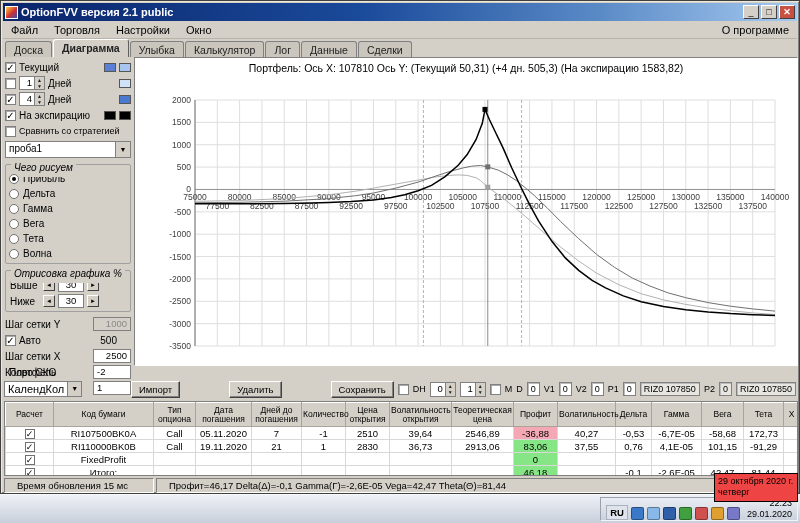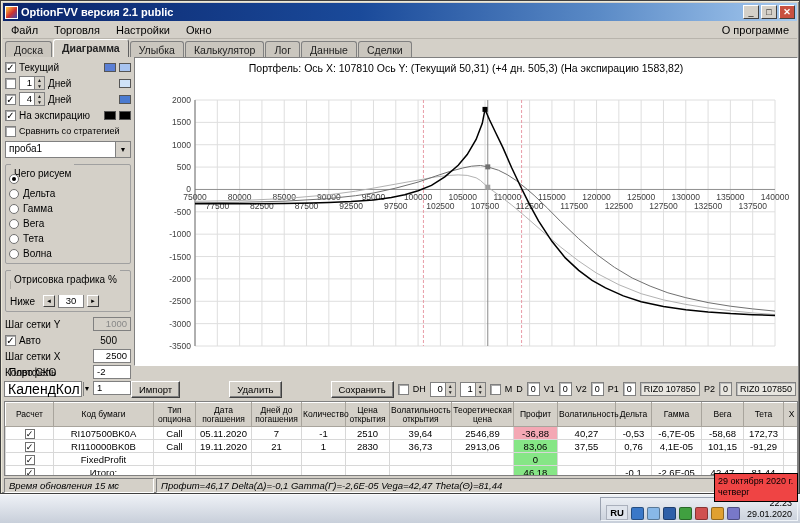--- a/index.html
+++ b/index.html
@@ -38,21 +38,21 @@
     font-size:10px;line-height:9px;text-align:center;color:#000;flex:0 0 auto;}
   .chip{width:12px;height:9px;border:1px solid #555;flex:0 0 auto;}
   .spin{display:flex;align-items:stretch;height:14px;border:1px solid #808080;background:#fff;}
   .spin .val{min-width:14px;padding:0 2px;font-size:9.5px;line-height:12px;text-align:right;}
   .spin .arrows{display:flex;flex-direction:column;width:10px;border-left:1px solid #808080;background:#d4d0c8;}
   .spin .arrows span{flex:1;font-size:5px;line-height:6px;text-align:center;color:#222;}
   .combo{display:flex;height:17px;border:1px solid #808080;background:#fff;margin:2px 1px;}
   .combo .val{flex:1;padding:1px 3px;font-size:10px;}
   .combo .drop{width:15px;background:#d4d0c8;border-left:1px solid #808080;text-align:center;font-size:7px;line-height:15px;}
   .groupbox{position:relative;border:1px solid #a0a0a0;border-radius:2px;margin:6px 1px 4px;padding:6px 3px 2px;}
-  .gb-label{position:absolute;top:-7px;left:5px;background:#d4d0c8;padding:10px 3px;font-size:10px;}
+  .gb-label{position:absolute;top:-7px;left:5px;background:#d4d0c8;padding:4px 3px;font-size:10px;font-style:italic;}
   .radio-row{display:flex;align-items:center;gap:4px;height:15px;}
   .radio{width:10px;height:10px;border:1px solid #707070;border-radius:50%;background:#fff;position:relative;flex:0 0 auto;}
   .radio.sel::after{content:"";position:absolute;left:2px;top:2px;width:4px;height:4px;border-radius:50%;background:#000;}
   .arrowbtn{width:12px;height:12px;background:#d4d0c8;border:1px solid;border-color:#fff #404040 #404040 #fff;
     font-size:6px;line-height:10px;text-align:center;}
   .numbox{background:#fff;border:1px solid #808080;font-size:9.5px;padding:0 3px;height:14px;line-height:12px;min-width:26px;}
   .numbox.dis{background:#d4d0c8;color:#888;}
   .lbl{white-space:nowrap;}
 
   
@@ -77,21 +77,21 @@
     font-size:8.5px;font-weight:normal;padding:1px;line-height:1.05;height:24px;}
   td{border:1px solid #d8d8d8;font-size:9.5px;padding:0 2px;height:13px;text-align:center;white-space:nowrap;overflow:hidden;}
   td.p-neg{background:#f4a8b4;}
   td.p-pos{background:#86e686;}
   .tbl-cb{display:inline-block;width:10px;height:10px;background:#fff;border:1px solid #707070;
     font-size:9px;line-height:8px;text-align:center;vertical-align:middle;}
 
   
   .statusbar{position:absolute;left:3px;top:477px;width:794px;height:15px;display:flex;gap:2px;}
   .status-cell{border:1px solid;border-color:#808080 #fff #fff #808080;font-size:9.5px;line-height:13px;
-    padding:0 4px;white-space:nowrap;overflow:hidden;font-style:italic;}
+    padding:0 12px;white-space:nowrap;overflow:hidden;}
   .status-cell.grow{flex:1;}
 
   
   .tooltip{position:absolute;left:714px;top:473px;width:84px;background:#ef4444;border:1px solid #000;
     font-size:9px;padding:2px 3px;z-index:20;line-height:1.25;}
 
   
   .taskbar{position:absolute;left:0;top:494px;width:800px;height:29px;
     background:linear-gradient(#eef1f6,#c8cfda);border-top:1px solid #fafafa;}
   .tray{position:absolute;right:2px;top:2px;height:24px;display:flex;align-items:flex-end;gap:3px;
@@ -342,21 +342,21 @@
           <rect x="350.2661538461538" y="106.36727272727272" width="5" height="5" fill="#707070"></rect>
           <rect x="350.2661538461538" y="126.71818181818182" width="5" height="5" fill="#a0a0a0"></rect>
         </svg>
       <div class="chart-title">Портфель:  Ось X: 107810 Ось Y:  (Текущий 50,31)  (+4 дн. 505,3)  (На экспирацию 1583,82)</div>
     </div>
 
     <div class="portfolio-label">Портфель</div>
 
     <div class="controls">
       <span class="combo" style="width:78px;height:16px;margin:0">
-        <span class="val" style="font-size:14px;line-height:13px">КалендКол</span>
+        <span class="val" style="font-size:11px;line-height:13px">КалендКол</span>
         <span class="drop" style="line-height:13px">▼</span>
       </span>
       <span class="btn3d">Импорт</span>
       <span class="btn3d">Удалить</span>
       <span class="btn3d">Сохранить</span>
       <span class="cb"></span>
       <span class="ctl-lbl">DH</span>
       <span class="spin" style="height:15px">
         <span class="val">0</span>
         <span class="arrows">

